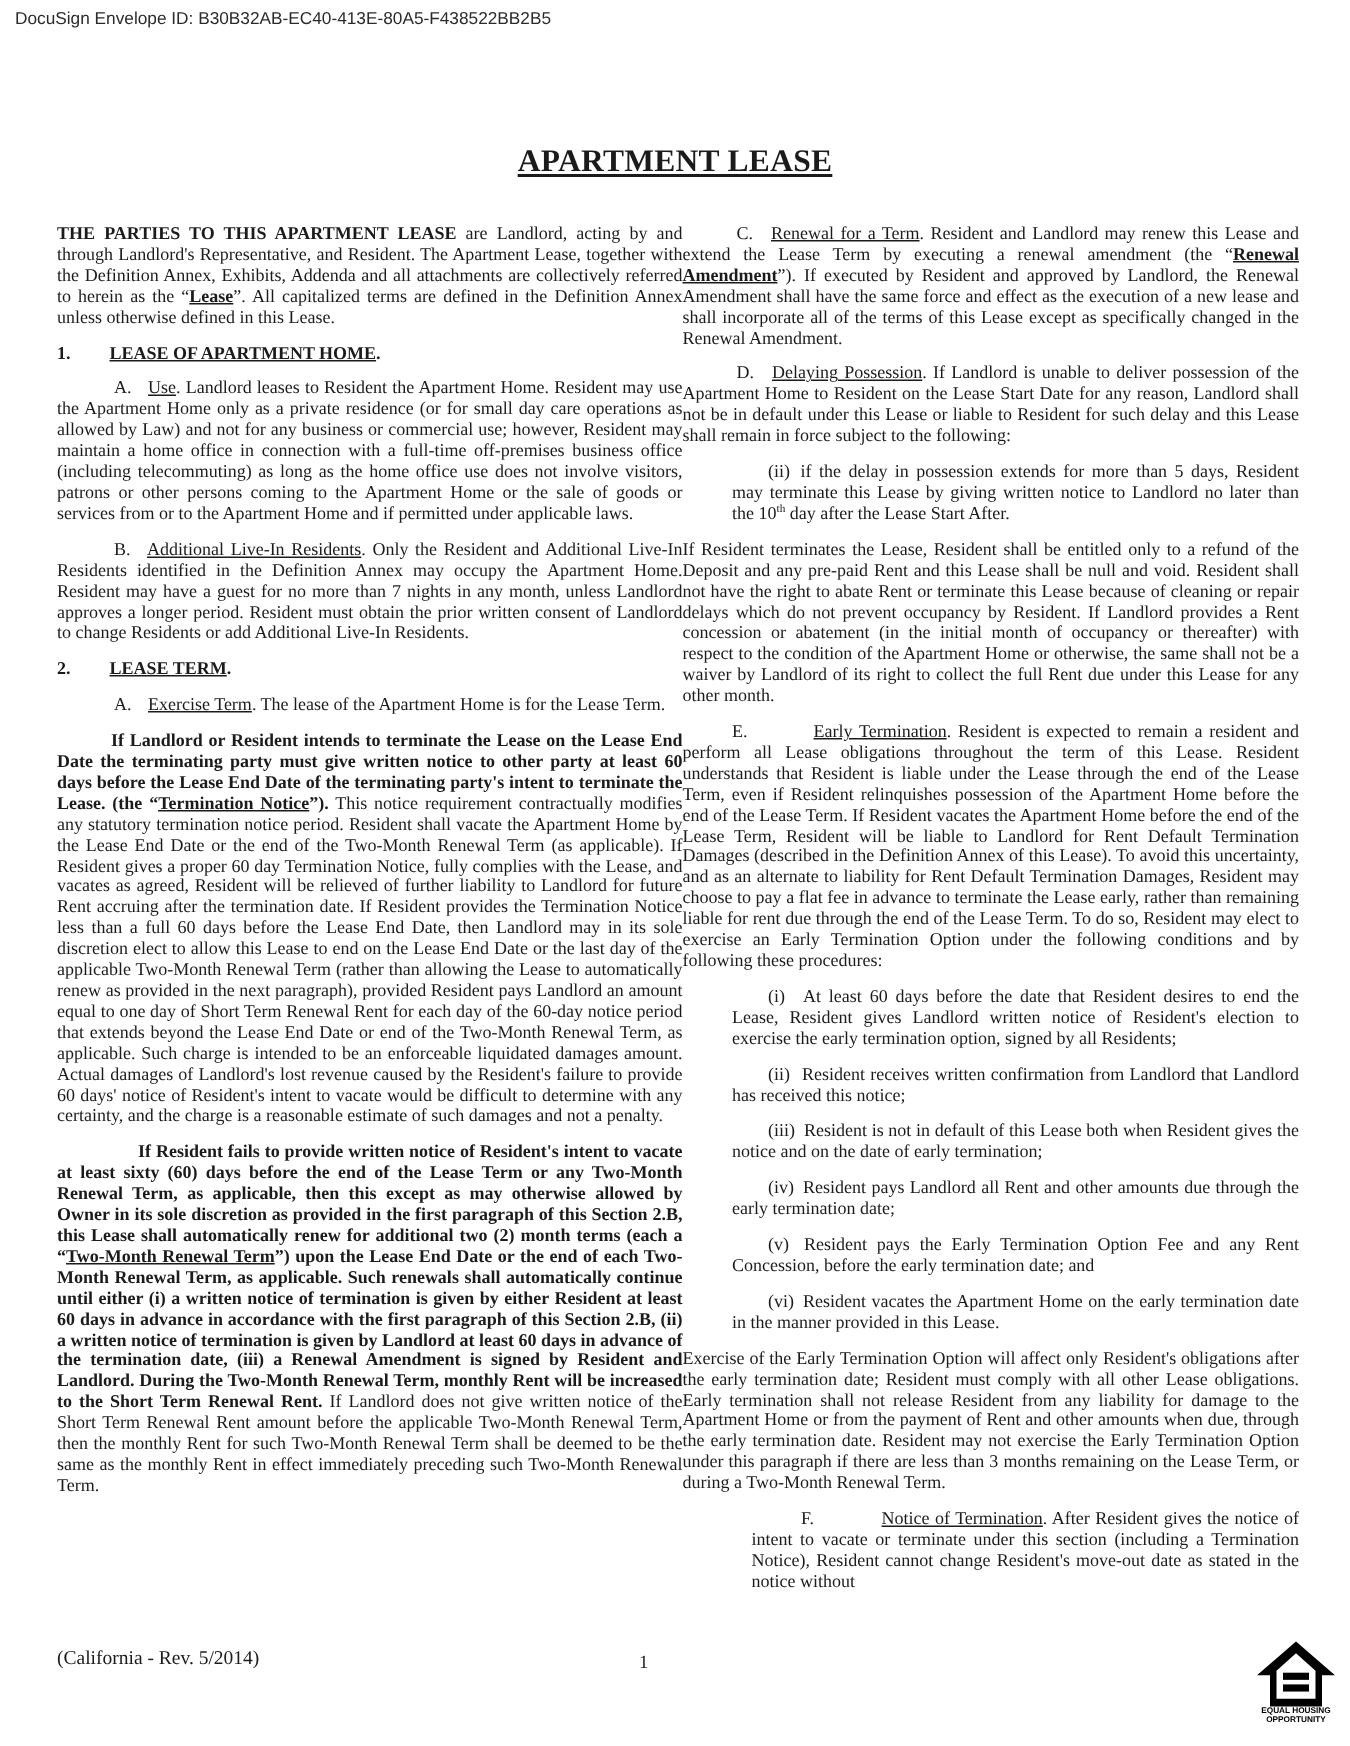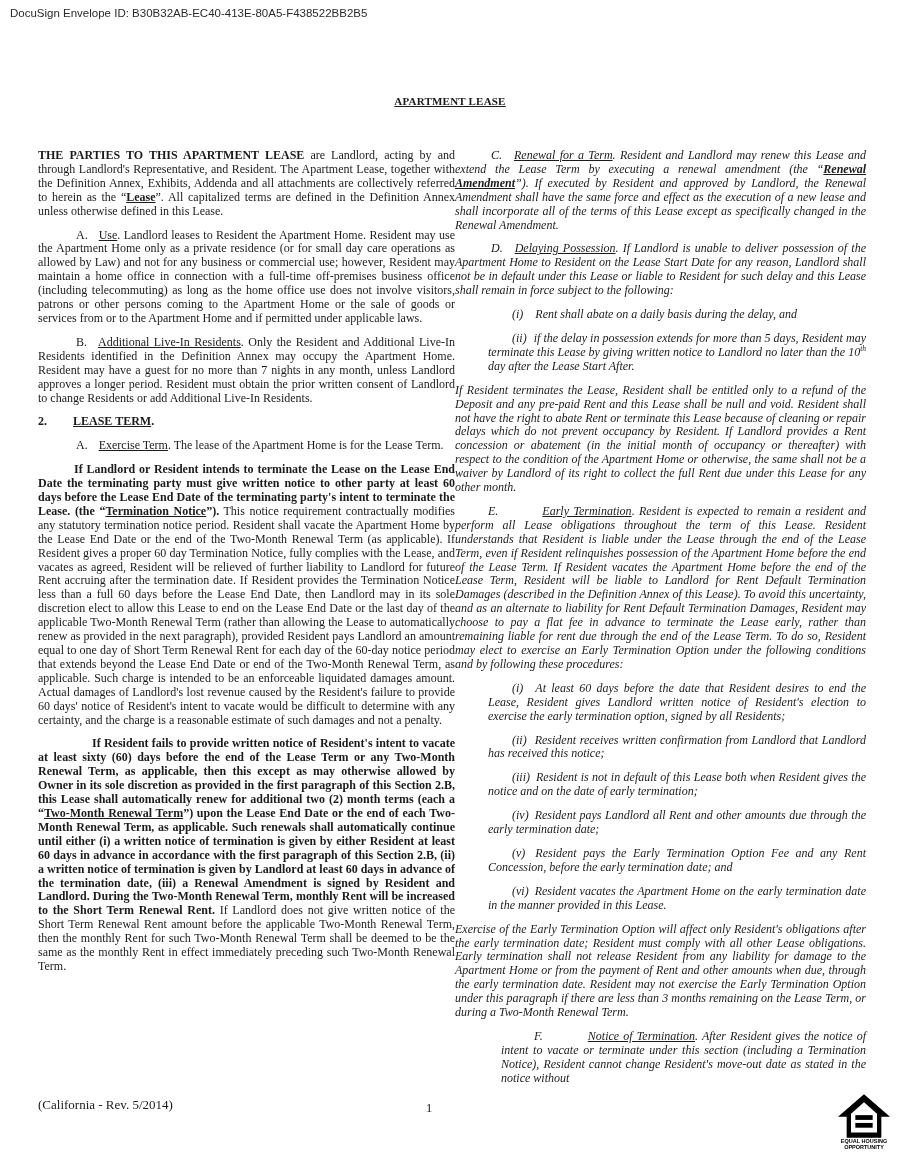--- a/index.html
+++ b/index.html
@@ -6,32 +6,32 @@
   body{
     width:900px;height:1164px;background:#ffffff;color:#1b1b1b;
     font-family:"Liberation Serif", serif;position:relative;overflow:hidden;
   }
   .docusign{
     position:absolute;top:7px;left:10px;
     font-family:"Liberation Sans", sans-serif;font-size:11.5px;color:#2a2a2a;
   }
   .doc-title{
     position:absolute;top:95px;left:0;width:900px;text-align:center;
-    font-weight:bold;font-size:11px;letter-spacing:.2px;
+    font-weight:bold;font-size:21px;letter-spacing:.2px;
   }
   .doc-title span{text-decoration:underline;}
   .columns{
     position:absolute;top:149px;left:38px;width:841px;height:950px;
     display:flex;overflow:hidden;
   }
   .col{
     text-align:justify;font-size:12px;line-height:13.9px;
   }
   .col[data-col="0"]{width:417px;}
-  .col[data-col="1"]{width:411px;font-style:italic;}
+  .col[data-col="1"]{width:411px;}
   p.para{margin:0 0 10px 0;}
   .b{font-weight:bold;}
   .u{text-decoration:underline;}
   .sup{vertical-align:super;font-size:7.5px;line-height:0;}
   .tab{display:inline-block;}
   .footer-rev{
     position:absolute;left:38px;top:1097px;font-size:13px;color:#1b1b1b;
   }
   .footer-page{
     position:absolute;left:426px;top:1101px;font-size:12.5px;color:#1b1b1b;
@@ -50,31 +50,31 @@
 
 <div class="docusign">DocuSign Envelope ID: B30B32AB-EC40-413E-80A5-F438522BB2B5</div>
 
 <div class="doc-title">
   <span>APARTMENT LEASE</span>
 </div>
 
 <div class="columns">
   <div class="col" data-col="0">
       <p class="para"><span class="b">THE PARTIES TO THIS APARTMENT LEASE</span><span> are Landlord, acting by and through Landlord's Representative, and Resident.  The Apartment Lease, together with the Definition Annex, Exhibits, Addenda and all attachments are collectively referred to herein as the “</span><span class="b u">Lease</span><span>”.  All capitalized terms are defined in the Definition Annex unless otherwise defined in this Lease.</span></p>
+      <p class="para"><span class="b">1.</span><span class="tab" style="width: 26px;"></span><span class="b u">LEASE OF APARTMENT HOME</span><span class="b">.</span></p>
       <p class="para" style="text-indent: 38px;"><span>A.</span><span class="tab" style="width: 11px;"></span><span class="u">Use</span><span>.  Landlord leases to Resident the Apartment Home.  Resident may use the Apartment Home only as a private residence (or for small day care operations as allowed by Law) and not for any business or commercial use; however, Resident may maintain a home office in connection with a full-time off-premises business office (including telecommuting) as long as the home office use does not involve visitors, patrons or other persons coming to the Apartment Home or the sale of goods or services from or to the Apartment Home and if permitted under applicable laws.</span></p>
       <p class="para" style="text-indent: 38px;"><span>B.</span><span class="tab" style="width: 11px;"></span><span class="u">Additional Live-In Residents</span><span>.  Only the Resident and Additional Live-In Residents identified in the Definition Annex may occupy the Apartment Home.  Resident may have a guest for no more than 7 nights in any month, unless Landlord approves a longer period.  Resident must obtain the prior written consent of Landlord to change Residents or add Additional Live-In Residents.</span></p>
       <p class="para"><span class="b">2.</span><span class="tab" style="width: 26px;"></span><span class="b u">LEASE TERM</span><span class="b">.</span></p>
       <p class="para" style="text-indent: 38px;"><span>A.</span><span class="tab" style="width: 11px;"></span><span class="u">Exercise Term</span><span>.  The lease of the Apartment Home is for the Lease Term.</span></p>
       <p class="para" style="text-indent: 36px;"><span class="b">If Landlord or Resident intends to terminate the Lease on the Lease End Date the terminating party must give written notice to other party at least 60 days before the Lease End Date of the terminating party's  intent to terminate the Lease. (the “</span><span class="b u">Termination Notice</span><span class="b">”).</span><span>  This notice requirement contractually modifies any statutory termination notice period.  Resident shall vacate the Apartment Home by the Lease End Date or the end of the Two-Month Renewal Term (as applicable).  If Resident gives a proper 60 day Termination Notice, fully complies with the Lease, and vacates as agreed, Resident will be relieved of further liability to Landlord for future Rent accruing after the termination date. If Resident provides the Termination Notice less than a full 60 days before the Lease End Date, then Landlord may in its sole discretion elect to allow this Lease to end on the Lease End Date or the last day of the applicable Two-Month Renewal Term (rather than allowing the Lease to automatically renew as provided in the next paragraph), provided Resident pays Landlord an amount equal to one day of Short Term Renewal Rent for each day of the 60-day notice period that extends beyond the Lease End Date or end of the Two-Month Renewal Term, as applicable. Such charge is intended to be an enforceable liquidated damages amount.  Actual damages of Landlord's lost revenue caused by the Resident's failure to provide 60 days' notice of Resident's intent to vacate would be difficult to determine with any certainty, and the charge is a reasonable estimate of such damages and not a penalty.</span></p>
       <p class="para" style="text-indent: 54px;"><span class="b">If Resident fails to provide written notice of Resident's intent to vacate at least sixty (60) days before the end of the Lease Term or any Two-Month Renewal Term, as applicable, then this except as may otherwise allowed by Owner in its sole discretion as provided in the first paragraph of this Section 2.B, this Lease shall automatically renew for additional two (2) month terms (each a “</span><span class="b u">Two-Month Renewal Term</span><span class="b">”) upon the Lease End Date or the end of each Two-Month Renewal Term, as applicable. Such renewals shall automatically continue until either (i) a written notice of termination is given by either Resident at least 60 days in advance in accordance with the first paragraph of this Section 2.B, (ii) a written notice of termination is given by Landlord at least 60 days in advance of the termination date, (iii)  a Renewal Amendment is signed by Resident and Landlord.  During the Two-Month Renewal Term, monthly Rent will be increased to the Short Term Renewal Rent.</span><span> If Landlord does not give written notice of the Short Term Renewal Rent amount before the applicable Two-Month Renewal Term, then the monthly Rent  for such Two-Month Renewal Term shall be deemed to be the same as the monthly Rent in effect immediately preceding such Two-Month Renewal Term.</span></p>
     </div>
   <div class="col" data-col="1">
       <p class="para" style="text-indent: 36px;"><span>C.</span><span class="tab" style="width: 12px;"></span><span class="u">Renewal for a Term</span><span>.  Resident and Landlord may renew this Lease and extend the Lease Term by executing a renewal amendment (the “</span><span class="b u">Renewal Amendment</span><span>”).  If executed by Resident and approved by Landlord, the Renewal Amendment shall have the same force and effect as the execution of a new lease and shall incorporate all of the terms of this Lease except as specifically changed in the Renewal Amendment.</span></p>
       <p class="para" style="text-indent: 36px;"><span>D.</span><span class="tab" style="width: 12px;"></span><span class="u">Delaying Possession</span><span>.  If Landlord is unable to deliver possession of the Apartment Home to Resident on the Lease Start Date for any reason, Landlord shall not be in default under this Lease or liable to Resident for such delay and this Lease shall remain in force subject to the following:</span></p>
-      <p class="para" style="text-indent: 24px; padding-left: 33px;"><span>(i)</span><span class="tab" style="width: 12px;"></span><span>Rent shall abate on a daily basis during the delay, and</span></p>
       <p class="para" style="text-indent: 24px; padding-left: 33px;"><span>(ii)</span><span class="tab" style="width: 7px;"></span><span>if the delay in possession extends for more than 5 days, Resident may terminate this Lease by giving written notice to Landlord no later than the 10</span><span class="sup">th</span><span> day after the Lease Start After.</span></p>
       <p class="para"><span>If Resident terminates the Lease, Resident shall be entitled only to a refund of the Deposit and any pre-paid Rent and this Lease shall be null and void. Resident shall not have the right to abate Rent or terminate this Lease because of cleaning or repair delays which do not prevent occupancy by Resident.  If Landlord provides a Rent concession or abatement (in the initial month of occupancy or thereafter) with respect to the condition of the Apartment Home or otherwise, the same shall not be a waiver by Landlord of its right to collect the full Rent due under this Lease for any other month.</span></p>
       <p class="para" style="text-indent: 33px;"><span>E.</span><span class="tab" style="width: 44px;"></span><span class="u">Early Termination</span><span>.  Resident is expected to remain a resident and perform all Lease obligations throughout the term of this Lease. Resident understands that Resident is liable under the Lease through the end of the Lease Term, even if Resident relinquishes possession of the Apartment Home before the end of the Lease Term.  If Resident vacates the Apartment Home before the end of the Lease Term, Resident will be liable to Landlord for Rent Default Termination Damages (described in the Definition Annex of this Lease).  To avoid this uncertainty, and as an alternate to liability for Rent Default Termination Damages, Resident may choose to pay a flat fee in advance to terminate the Lease early, rather than remaining liable for rent due through the end of the Lease Term.  To do so, Resident may elect to exercise an Early Termination Option under the following conditions and by following these procedures:</span></p>
       <p class="para" style="text-indent: 24px; padding-left: 33px;"><span>(i)</span><span class="tab" style="width: 12px;"></span><span>At least 60 days before the date that Resident desires to end the Lease, Resident gives Landlord written notice of Resident's election to exercise the early termination option, signed by all Residents;</span></p>
       <p class="para" style="text-indent: 24px; padding-left: 33px;"><span>(ii)</span><span class="tab" style="width: 8px;"></span><span>Resident receives written confirmation from Landlord that Landlord has received this notice;</span></p>
       <p class="para" style="text-indent: 24px; padding-left: 33px;"><span>(iii)</span><span class="tab" style="width: 6px;"></span><span>Resident is not in default of this Lease both when Resident gives the notice and on the date of early termination;</span></p>
       <p class="para" style="text-indent: 24px; padding-left: 33px;"><span>(iv)</span><span class="tab" style="width: 6px;"></span><span>Resident pays Landlord all Rent and other amounts due through the early termination date;</span></p>
       <p class="para" style="text-indent: 24px; padding-left: 33px;"><span>(v)</span><span class="tab" style="width: 10px;"></span><span>Resident pays the Early Termination Option Fee and any Rent Concession, before the early termination date; and</span></p>
       <p class="para" style="text-indent: 24px; padding-left: 33px;"><span>(vi)</span><span class="tab" style="width: 6px;"></span><span>Resident vacates the Apartment Home on the early termination date in the manner provided in this Lease.</span></p>
       <p class="para"><span>Exercise of the Early Termination Option will affect only Resident's obligations after the early termination date; Resident must comply with all other Lease obligations.  Early termination shall not release Resident from any liability for damage to the Apartment Home or from the payment of Rent and other amounts when due, through the early termination date. Resident may not exercise the Early Termination Option under this paragraph if there are less than 3 months remaining on the Lease Term, or during a Two-Month Renewal Term.</span></p>

